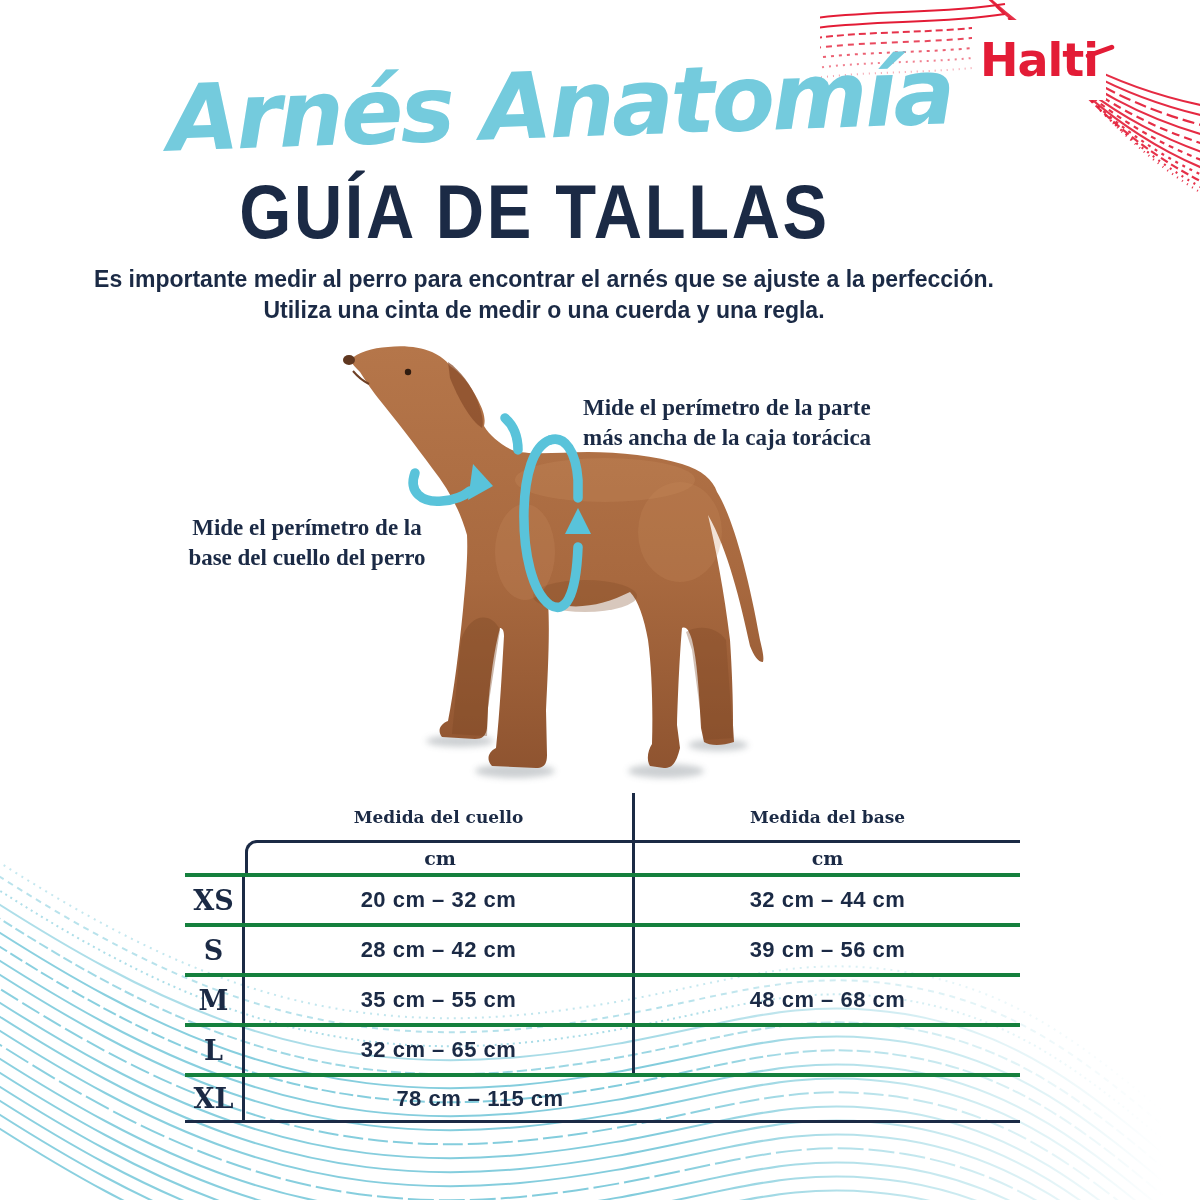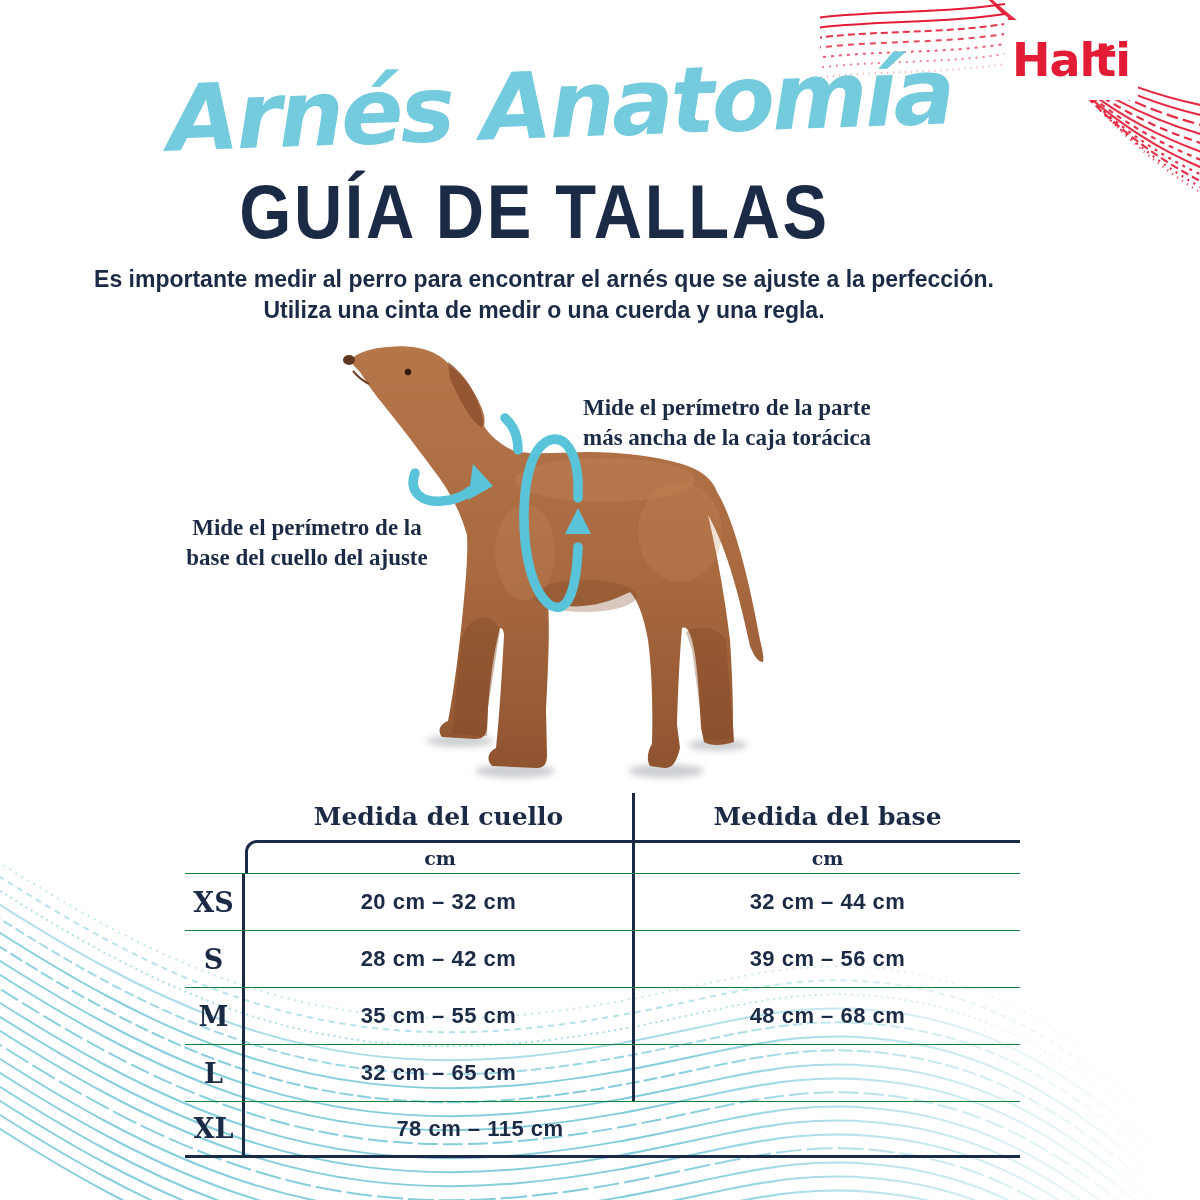--- a/index.html
+++ b/index.html
@@ -5,21 +5,21 @@
   html,body{margin:0;padding:0;background:#fff;}
   .canvas{position:relative;width:1200px;height:1200px;background:#ffffff;overflow:hidden;
           font-family:"Liberation Sans",sans-serif;color:#1b2a45;}
   .abs{position:absolute;}
 
   
   .blue-waves{left:0;bottom:0;width:1200px;height:370px;z-index:1;}
   .red-waves{right:0;top:0;width:380px;height:270px;z-index:1;}
 
   
-  .logo-box{left:1004px;top:20px;width:134px;height:80px;background:#ffffff;z-index:3;
+  .logo-box{left:972px;top:20px;width:134px;height:80px;background:#ffffff;z-index:3;
             display:flex;align-items:center;justify-content:center;}
   .logo-text{font-family:"DejaVu Sans",sans-serif;font-weight:bold;font-size:46px;color:#e31c36;
              letter-spacing:-1px;line-height:1;}
   .logo-slash{left:1085px;top:49px;width:30px;height:5px;background:#e31c36;border-radius:3px;
               transform:rotate(-20deg);z-index:4;}
 
   
   .script-title{left:0;top:52px;width:1120px;text-align:center;z-index:2;
     font-family:"DejaVu Sans",sans-serif;font-style:italic;font-weight:bold;
     font-size:92px;color:#74cbdd;letter-spacing:-3px;transform:rotate(-2deg);}
@@ -35,26 +35,26 @@
   .note-chest{left:583px;top:393px;text-align:left;}
   .note-neck{left:162px;top:513px;width:290px;text-align:center;}
 
   
   .size-table{left:185px;top:793px;width:835px;z-index:2;}
   .t-row{display:grid;grid-template-columns:60px 390px 385px;box-sizing:border-box;}
   .t-row>div{box-sizing:border-box;display:flex;align-items:center;justify-content:center;}
   .nv{border-color:#1b2a45 !important;}
   .head-row{height:47px;}
   .head-row .c2{border-right:3px solid;}
-  .head-cell{font-family:"DejaVu Serif",serif;font-weight:bold;font-size:25px;}
+  .head-cell{font-family:"DejaVu Serif",serif;font-weight:bold;font-size:17px;}
   .unit-row{height:33px;}
   .unit-row .c2{border:3px solid;border-bottom:none;border-top-left-radius:12px;}
   .unit-row .c3{border-top:3px solid;}
   .unit-cell{font-family:"DejaVu Serif",serif;font-weight:bold;font-size:19px;}
-  .data-row{height:57px;border-top:1px solid #15803d;}
+  .data-row{height:50px;border-top:4px solid #15803d;}
   .data-row .c1{border-right:3px solid;}
   .data-row .c2{border-right:3px solid;}
   .data-row.last{border-bottom:3px solid #1b2a45;gap:40px;}
   .size-label{font-family:"DejaVu Serif",serif;font-weight:bold;font-size:27px;}
   .range-val{font-size:22px;font-weight:bold;letter-spacing:0.5px;}
 </style>
 </head>
 <body>
 
 <div class="canvas">
@@ -215,21 +215,21 @@
       <path d="M 245,194 L 258,168 L 271,194 Z" fill="#59c3da" stroke="none"></path>
     </g>
   </svg>
 
   <div class="abs note note-chest">
     <div>Mide el perímetro de la parte</div>
     <div>más ancha de la caja torácica</div>
   </div>
   <div class="abs note note-neck">
     <div>Mide el perímetro de la</div>
-    <div>base del cuello del ajuste</div>
+    <div>base del cuello del perro</div>
   </div>
 
   <div class="abs size-table">
     <div class="t-row head-row">
       <div class="c1"></div>
       <div class="c2 nv head-cell">Medida del cuello</div>
       <div class="c3 head-cell">Medida del base</div>
     </div>
     <div class="t-row unit-row">
       <div class="c1"></div>

